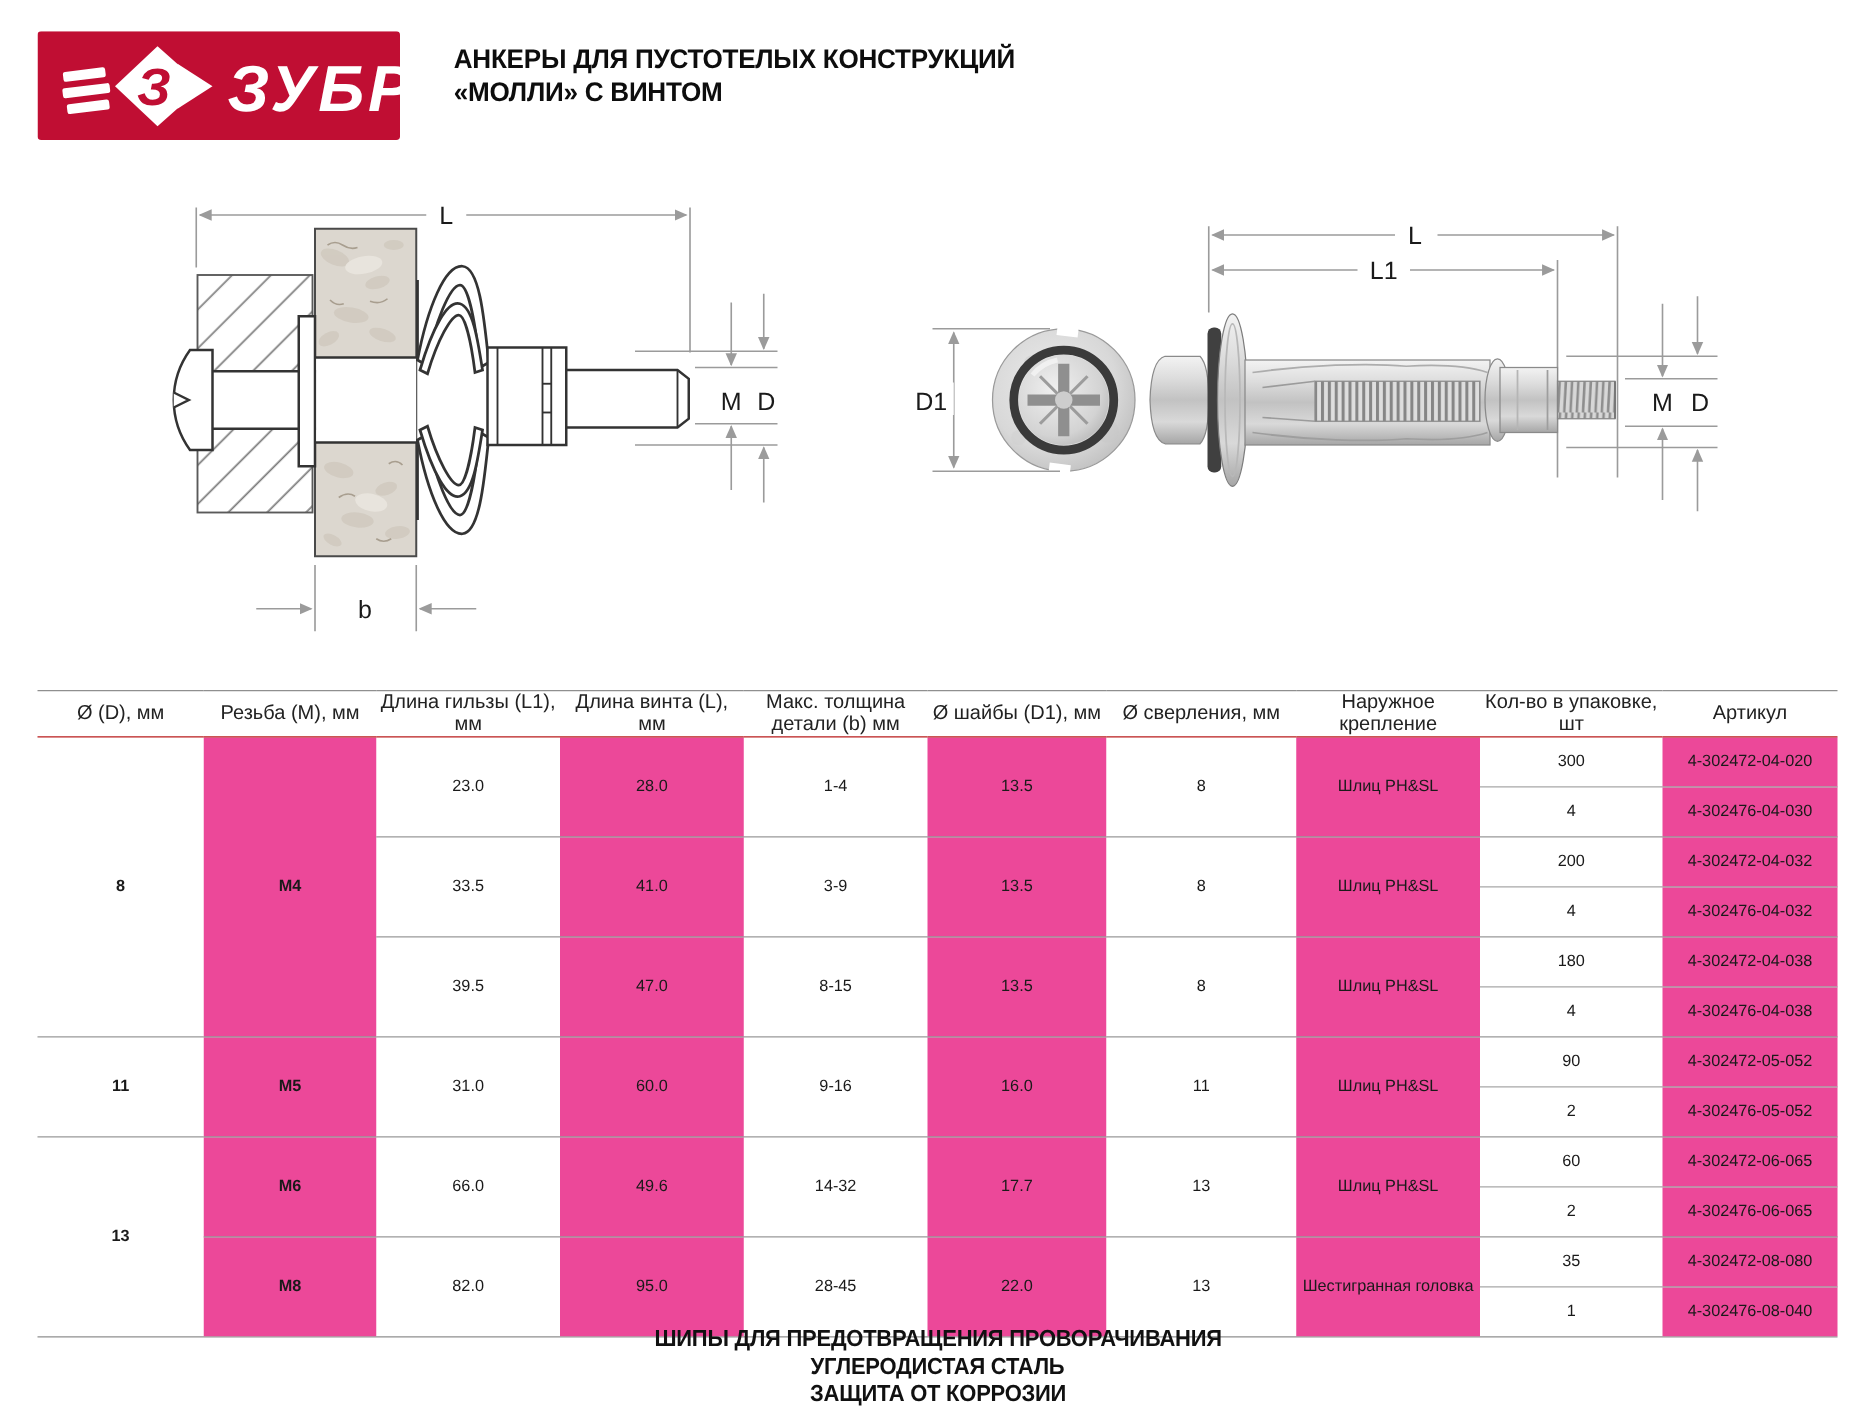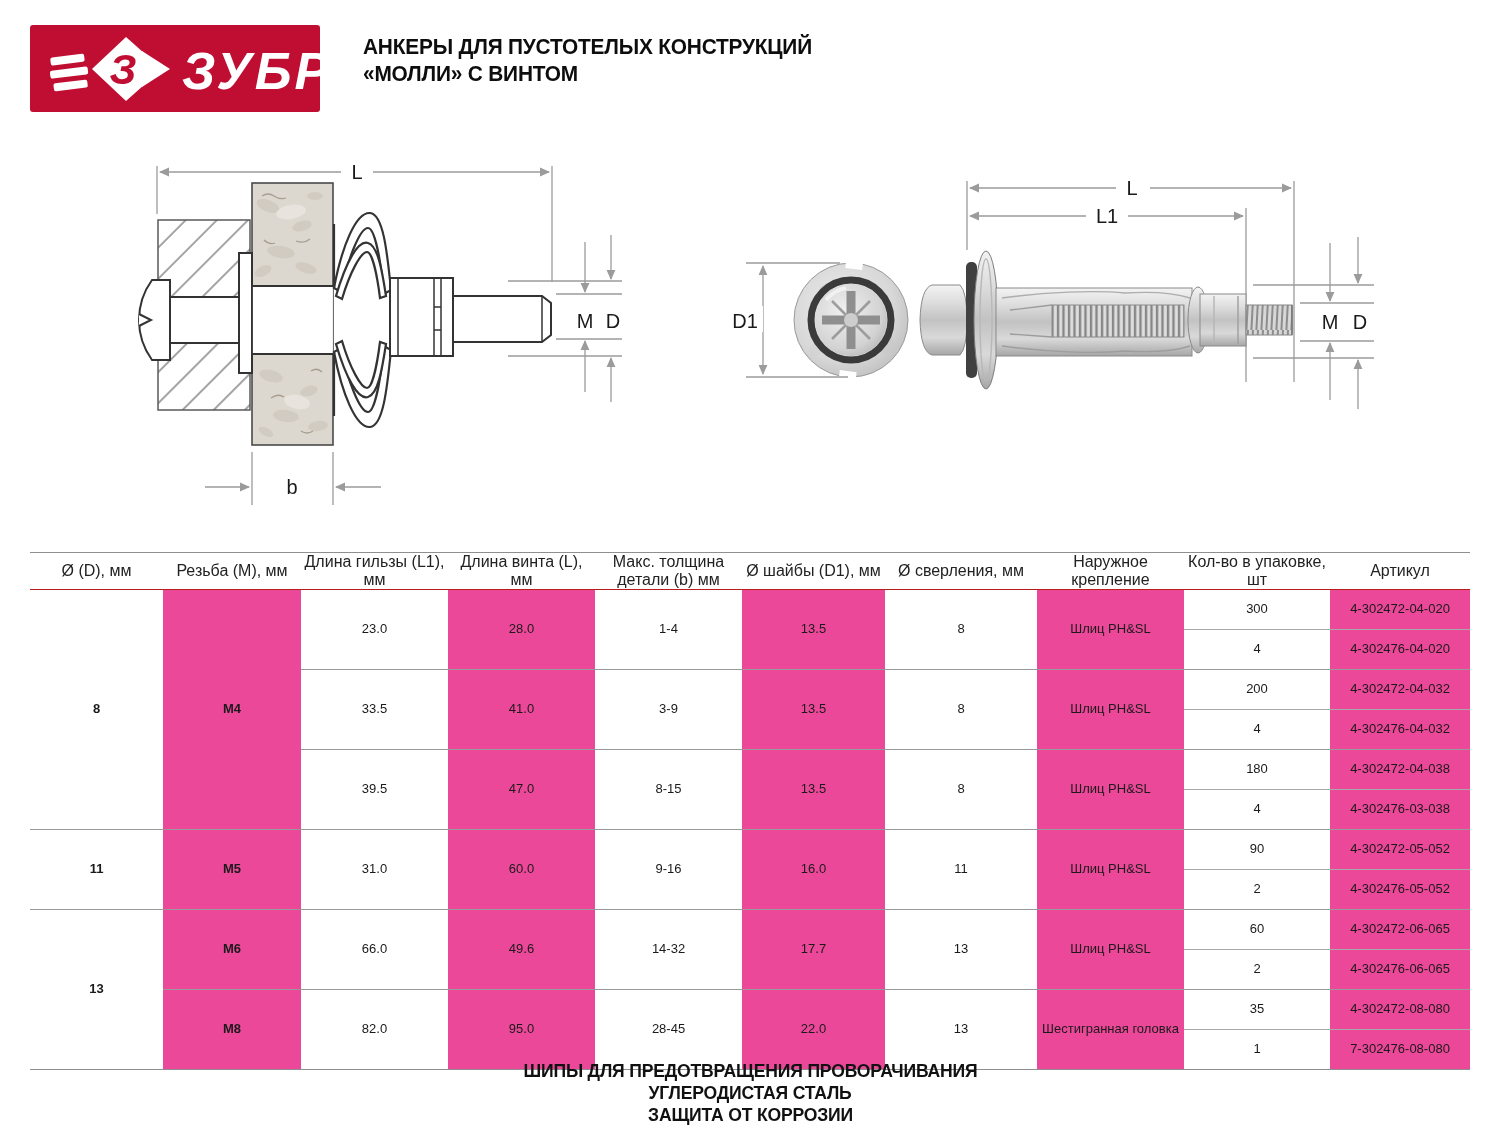--- a/index.html
+++ b/index.html
@@ -321,21 +321,21 @@
     <td class="sh" rowspan="2">28.0</td>
     <td rowspan="2">1-4</td>
     <td class="sh" rowspan="2">13.5</td>
     <td rowspan="2">8</td>
     <td class="sh" rowspan="2">Шлиц PH&amp;SL</td>
     <td>300</td>
     <td class="sh">4-302472-04-020</td>
   </tr>
   <tr>
     <td class="rsub">4</td>
-    <td class="rsub sh">4-302476-04-020</td>
+    <td class="rsub sh">4-302476-04-030</td>
   </tr>
 
   <tr>
     <td class="grp" rowspan="2">33.5</td>
     <td class="grp sh" rowspan="2">41.0</td>
     <td class="grp" rowspan="2">3-9</td>
     <td class="grp sh" rowspan="2">13.5</td>
     <td class="grp" rowspan="2">8</td>
     <td class="grp sh" rowspan="2">Шлиц PH&amp;SL</td>
     <td class="grp">200</td>
@@ -351,21 +351,21 @@
     <td class="grp sh" rowspan="2">47.0</td>
     <td class="grp" rowspan="2">8-15</td>
     <td class="grp sh" rowspan="2">13.5</td>
     <td class="grp" rowspan="2">8</td>
     <td class="grp sh" rowspan="2">Шлиц PH&amp;SL</td>
     <td class="grp">180</td>
     <td class="grp sh">4-302472-04-038</td>
   </tr>
   <tr>
     <td class="rsub">4</td>
-    <td class="rsub sh">4-302476-03-038</td>
+    <td class="rsub sh">4-302476-04-038</td>
   </tr>
 
   <tr class="sec">
     <td class="bcell" rowspan="2">11</td>
     <td class="bcell sh" rowspan="2">M5</td>
     <td rowspan="2">31.0</td>
     <td class="sh" rowspan="2">60.0</td>
     <td rowspan="2">9-16</td>
     <td class="sh" rowspan="2">16.0</td>
     <td rowspan="2">11</td>
@@ -401,21 +401,21 @@
     <td class="grp sh" rowspan="2">95.0</td>
     <td class="grp" rowspan="2">28-45</td>
     <td class="grp sh" rowspan="2">22.0</td>
     <td class="grp" rowspan="2">13</td>
     <td class="grp sh" rowspan="2">Шестигранная головка</td>
     <td class="grp">35</td>
     <td class="grp sh">4-302472-08-080</td>
   </tr>
   <tr>
     <td class="rsub">1</td>
-    <td class="rsub sh">7-302476-08-080</td>
+    <td class="rsub sh">4-302476-08-040</td>
   </tr>
 </tbody>
     </table>
 </div>
 
 <div class="abs footer">
   <div class="feat f1">ШИПЫ ДЛЯ ПРЕДОТВРАЩЕНИЯ ПРОВОРАЧИВАНИЯ</div>
   <div class="vsep"></div>
   <div class="feat f2">УГЛЕРОДИСТАЯ СТАЛЬ</div>
   <div class="vsep"></div>

